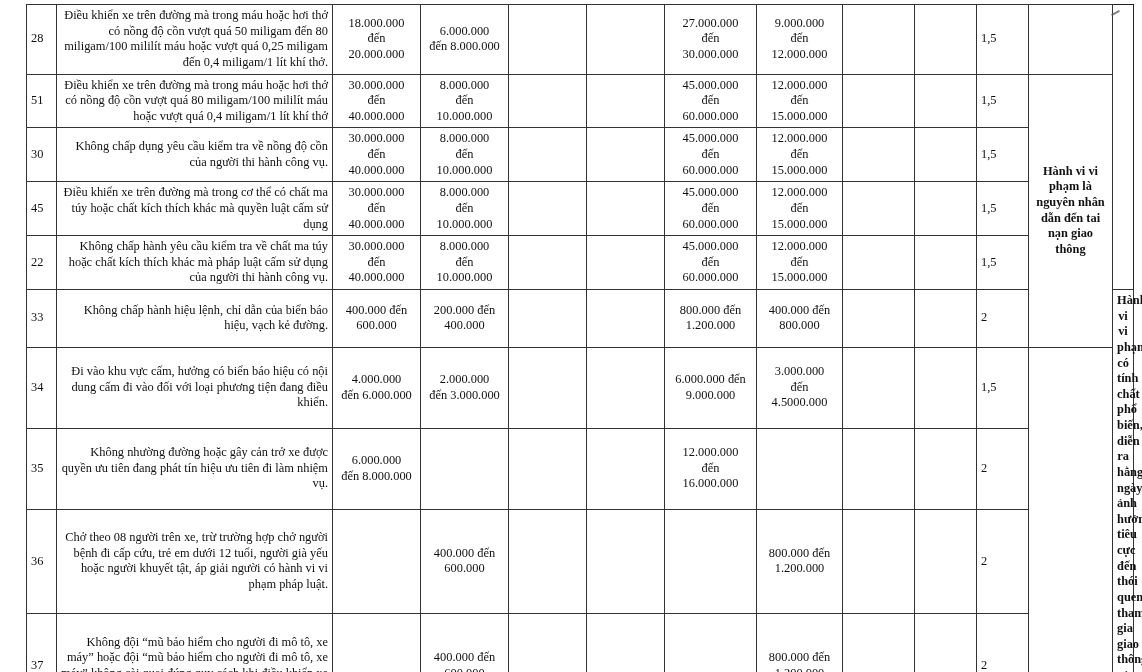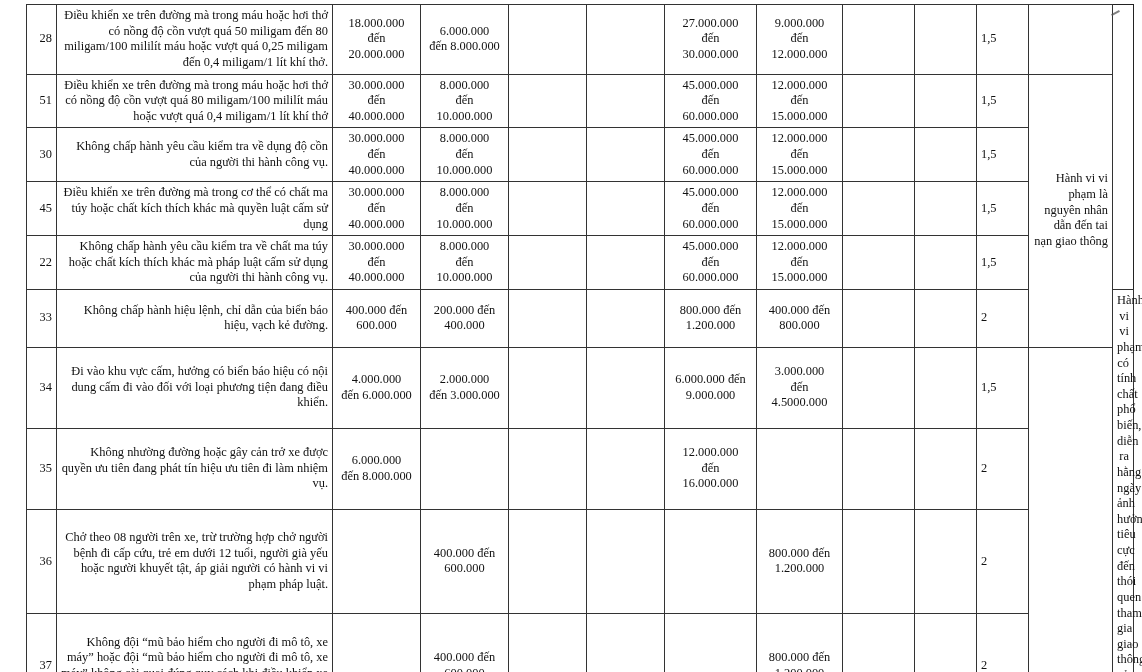--- a/index.html
+++ b/index.html
@@ -42,44 +42,45 @@
   col.c-c       { width: 78px; }
   col.c-d       { width: 78px; }
   col.c-e       { width: 92px; }
   col.c-f       { width: 86px; }
   col.c-g       { width: 72px; }
   col.c-h       { width: 62px; }
   col.c-i       { width: 52px; }
   col.c-note    { width: 84px; }
 
   .cell-no {
-    text-align: right;
+    text-align: left;
     font-size: 12.6px;
   }
   .cell-desc {
     text-align: right;
     font-size: 12.6px;
     line-height: 1.32;
     padding-left: 6px;
     padding-right: 5px;
   }
   .cell-amt {
     text-align: center;
     font-size: 12.4px;
     line-height: 1.3;
   }
   .cell-coef {
     font-size: 12.6px;
   }
   .cell-note {
-    text-align: right;
+    text-align: center;
     font-size: 12.6px;
     line-height: 1.34;
     vertical-align: middle;
     padding: 2px 3px;
+    font-weight: bold;
   }
   .cell-blank { }
   .nowrapish { white-space: pre-line; }
   .stray-mark {
     position: absolute;
     right: 22px;
     top: 12px;
     width: 9px;
     height: 2px;
     background: #555;
@@ -150,21 +151,21 @@
 đến
 15.000.000</td>
         <td class="cell-amt cell-blank"></td>
         <td class="cell-amt cell-blank"></td>
         <td class="cell-coef">1,5</td>
         <td class="cell-note" rowspan="5">Hành vi vi phạm là nguyên nhân dẫn đến tai nạn giao thông</td>
       </tr>
 
       <tr>
         <td class="cell-no">30</td>
-        <td class="cell-desc">Không chấp hành yêu cầu kiểm tra về dụng độ cồn của người thi hành công vụ.</td>
+        <td class="cell-desc">Không chấp dụng yêu cầu kiểm tra về nồng độ cồn của người thi hành công vụ.</td>
         <td class="cell-amt nowrapish">30.000.000
 đến
 40.000.000</td>
         <td class="cell-amt nowrapish">8.000.000
 đến
 10.000.000</td>
         <td class="cell-amt cell-blank"></td>
         <td class="cell-amt cell-blank"></td>
         <td class="cell-amt nowrapish">45.000.000
 đến

